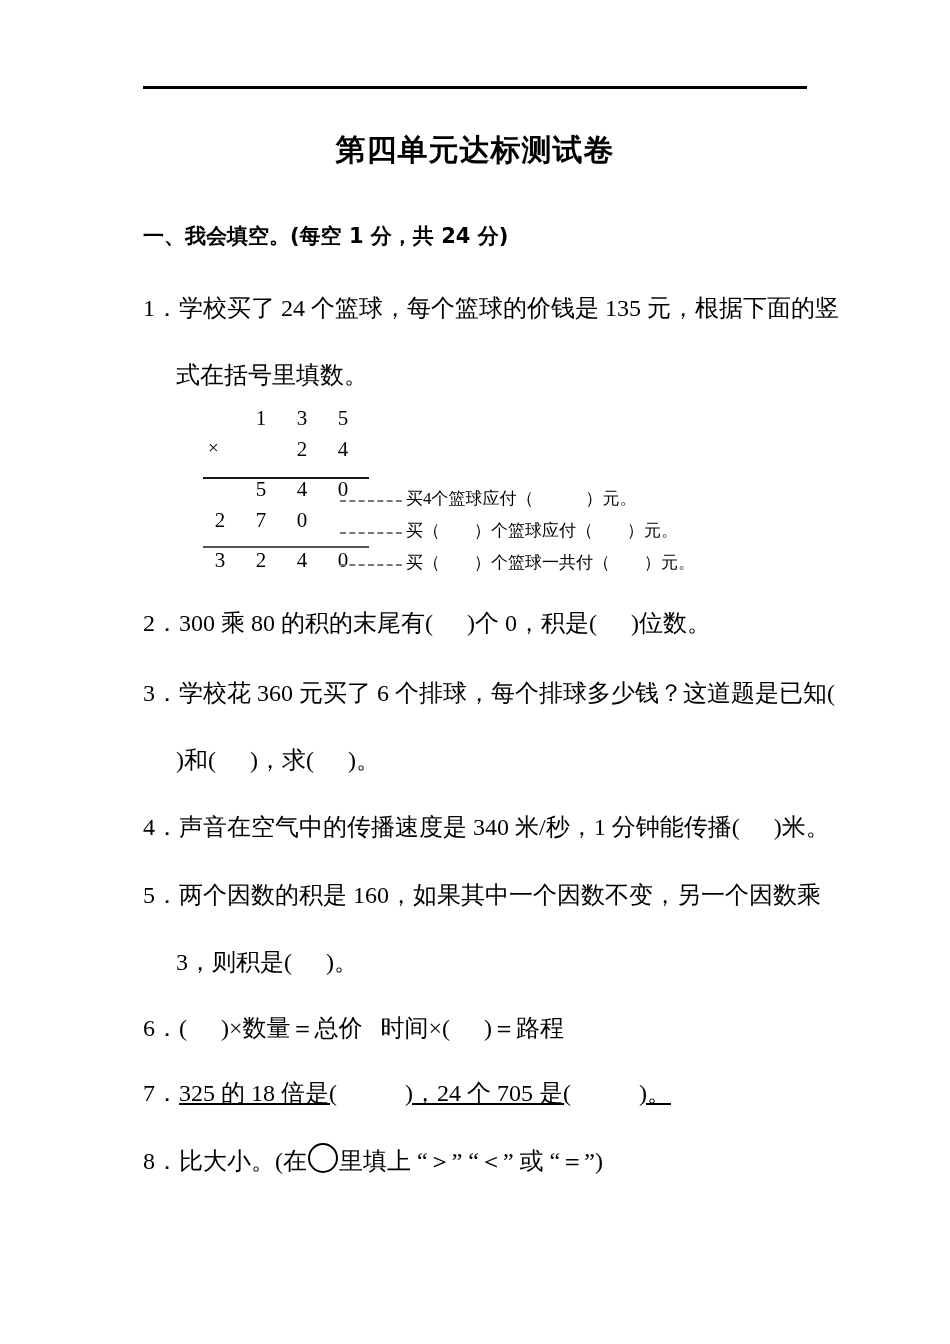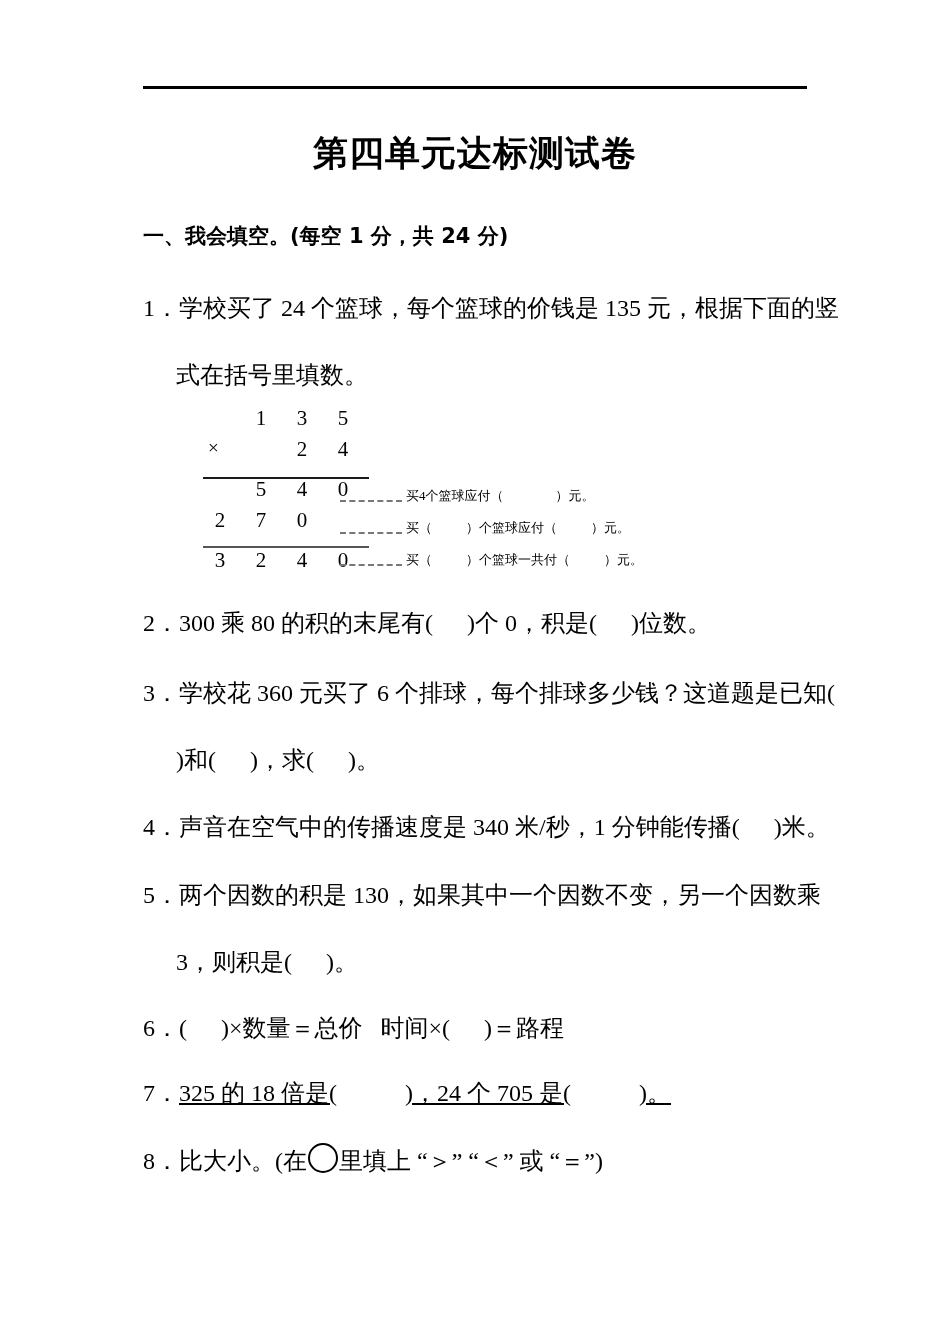--- a/index.html
+++ b/index.html
@@ -33,21 +33,21 @@
     border-top: 3px solid #000;
   }
 
   
   .paper-title {
     position: absolute;
     left: 0;
     top: 130px;
     width: 950px;
     text-align: center;
-    font-size: 35px;
+    font-size: 30px;
     font-weight: bold;
     font-family: Liberation Sans, sans-serif;
     letter-spacing: 1px;
   }
 
   
   .section-heading {
     position: absolute;
     left: 143px;
     top: 222px;
@@ -110,21 +110,21 @@
   .vrule-b { top: 140px; border-top: 2px solid #555555; }
 
   
   .leader {
     position: absolute;
     height: 0;
     border-top: 2px dashed #777777;
   }
   .ann {
     position: absolute;
-    font-size: 13px;
+    font-size: 17px;
     white-space: nowrap;
   }
   .sp-md { display: inline-block; width: 34px; }
   .sp-lg { display: inline-block; width: 52px; }
   .sp-xl { display: inline-block; width: 68px; }
   .sp-ws { display: inline-block; width: 18px; }
 
   
   .circle-glyph {
     display: inline-block;
@@ -210,21 +210,21 @@
   </div>
   <div class="q" style="left:176px; top:745px;text-align:center;">
     <span>)和(</span><span class="sp-md"></span><span>)，求(</span><span class="sp-md"></span><span>)。</span>
   </div>
 
   <div class="q" style="left:143px; top:812px;">
     <span class="q-num">4．</span><span>声音在空气中的传播速度是 340 米/秒，1 分钟能传播(</span><span class="sp-md"></span><span>)米。</span>
   </div>
 
   <div class="q" style="left:143px; top:880px;">
-    <span class="q-num">5．</span><span>两个因数的积是 130，如果其中一个因数不变，另一个因数乘</span>
+    <span class="q-num">5．</span><span>两个因数的积是 160，如果其中一个因数不变，另一个因数乘</span>
   </div>
   <div class="q" style="left:176px; top:947px;">
     <span>3，则积是(</span><span class="sp-md"></span><span>)。</span>
   </div>
 
   <div class="q" style="left:143px; top:1013px;">
     <span class="q-num">6．</span><span>(</span><span class="sp-md"></span><span>)×数量＝总价</span><span class="sp-ws"></span><span>时间×(</span><span class="sp-md"></span><span>)＝路程</span>
   </div>
 
   <div class="q" style="left:143px; top:1078px;text-decoration:underline;">

